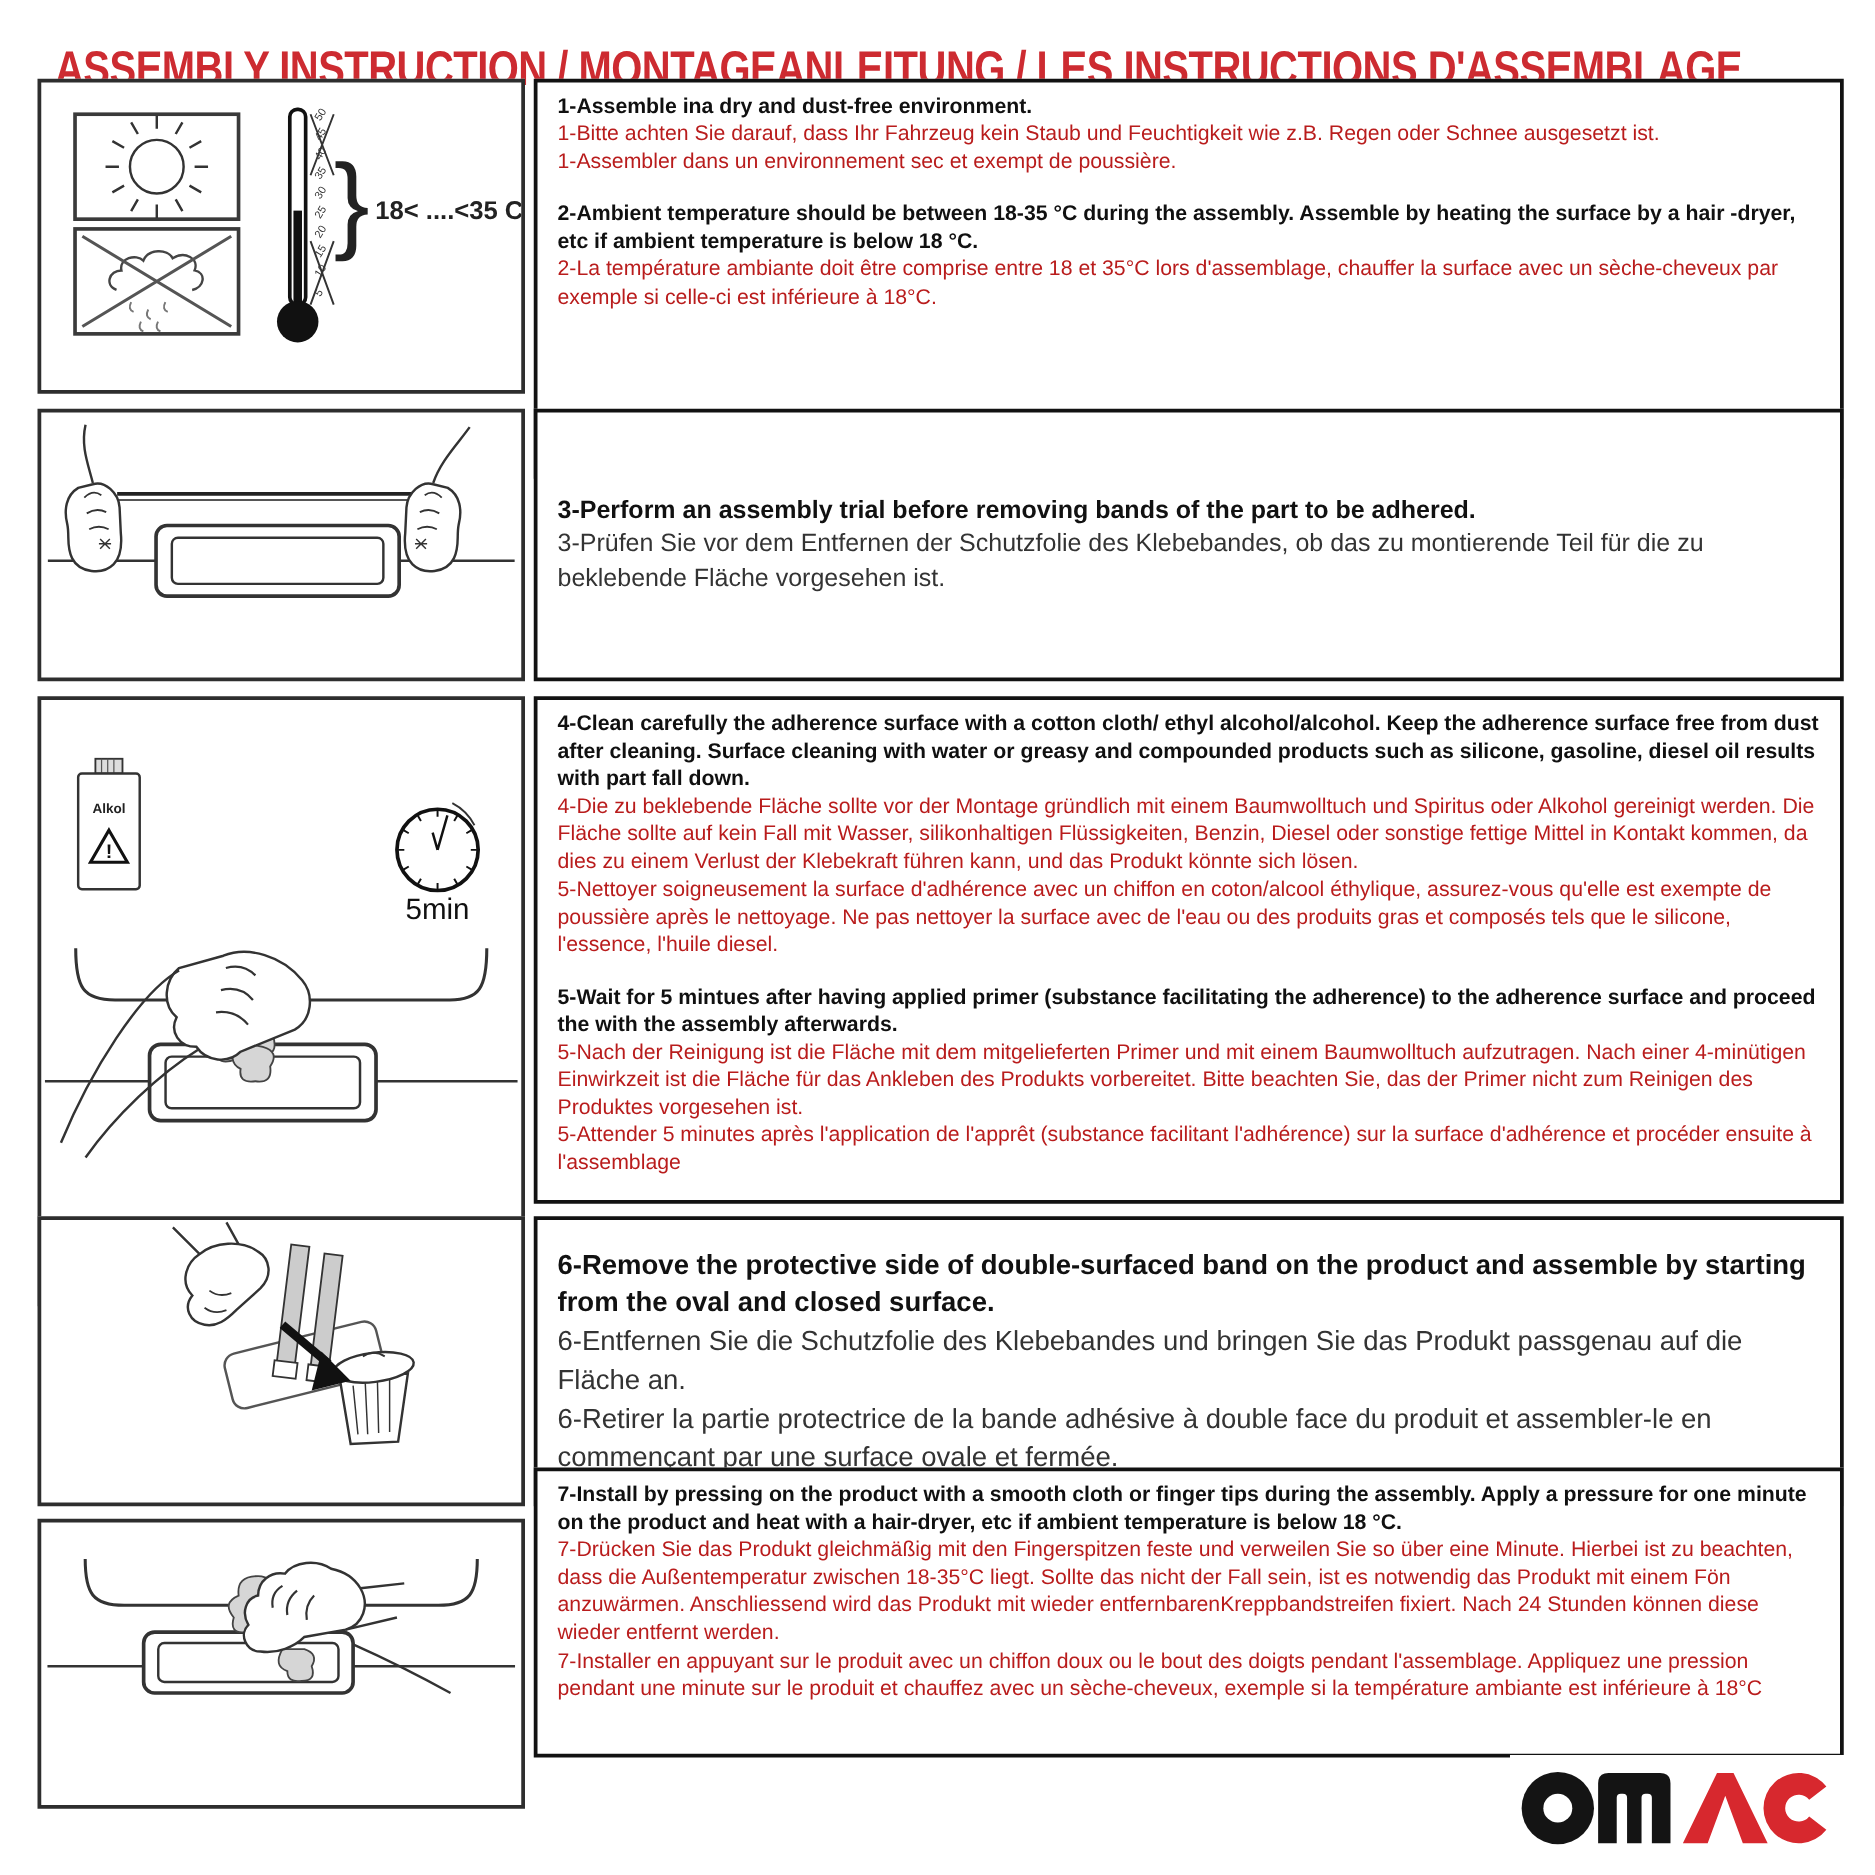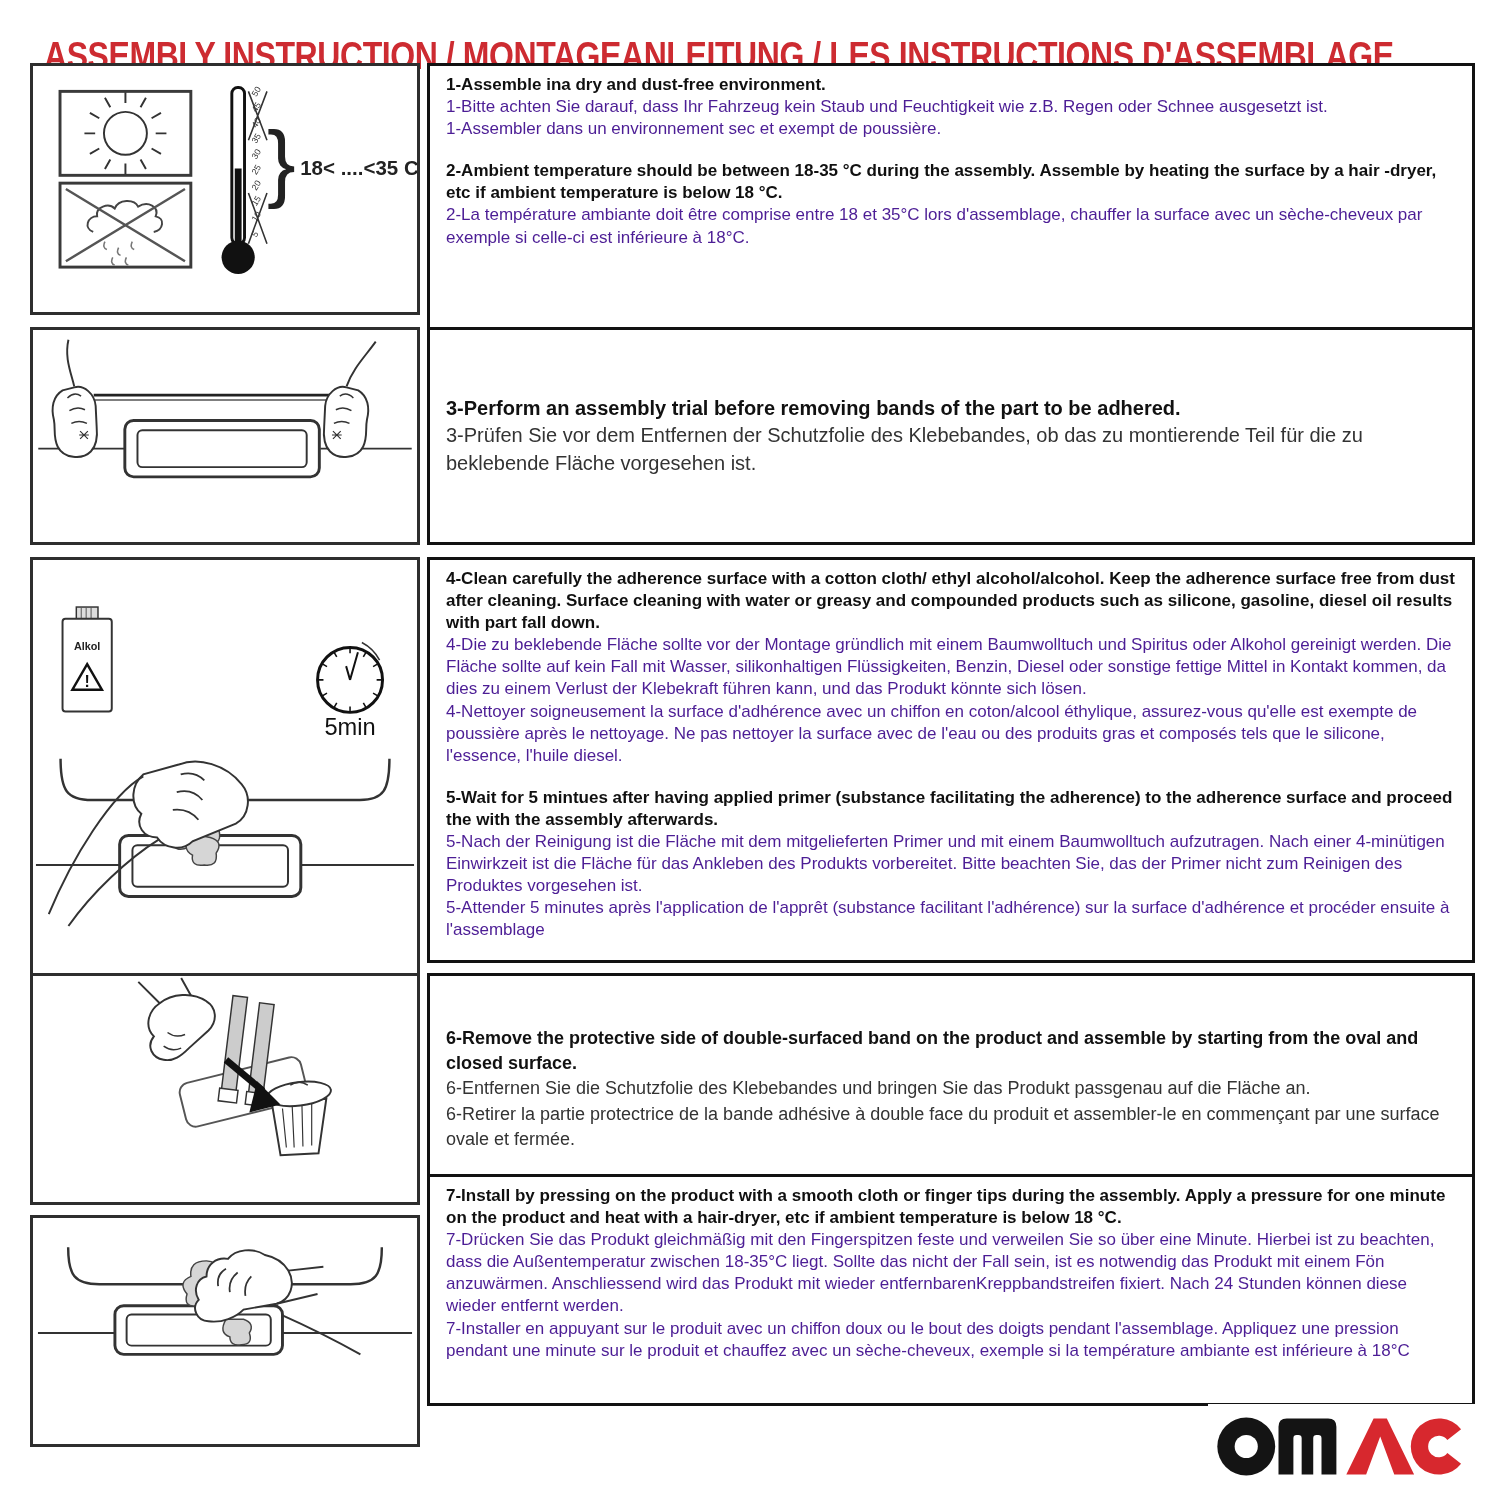--- a/index.html
+++ b/index.html
@@ -10,27 +10,27 @@
   .title{
     position:absolute;left:44px;top:8px;font-size:39px;font-weight:bold;
     white-space:nowrap;letter-spacing:-0.5px;
     transform:scaleX(0.82);transform-origin:left top;
   }
   .panel{position:absolute;background:#fff;box-sizing:border-box;}
   .illu{left:30px;width:390px;border:3px solid #2e2e2e;}
   .illu svg{width:100%;height:100%;display:block;}
   .txt{left:427px;width:1048px;border:3px solid #121212;padding:8px 16px;overflow:hidden;}
   .txt.center{display:flex;flex-direction:column;justify-content:center;}
-  .para{margin:0;color:#4c1d95;}
+  .para{margin:0;color:#b91c1c;}
   .s .para{font-size:17px;line-height:1.3;}
   .b{font-weight:bold;color:#101010;}
   .gap{margin-top:20px;}
   .big .para{font-size:20px;line-height:1.38;color:#333;}
   .big .b{color:#111;}
-  .med .para{font-size:18px;line-height:1.4;color:#333;}
+  .med .para{font-size:22px;line-height:1.4;color:#333;}
   .med .b{color:#111;}
   .logo-wrap{
     position:absolute;left:1208px;top:1404px;width:270px;height:84px;background:#fff;
     display:flex;align-items:center;justify-content:center;
   }
   svg text{font-family:"Liberation Sans", sans-serif;}
 </style>
 </head>
 <body>
 
@@ -137,21 +137,21 @@
       <path d="M160,236 q-10,16 2,22 q-2,12 12,10 q14,2 12,-12 q8,-12 -6,-16 z" fill="#d6d6d6" stroke="#444" stroke-width="1.5"></path>
       <path d="M112,176 C100,186 98,206 110,216 C104,228 112,240 126,240 C134,252 152,254 162,244 L206,226 C220,218 222,198 212,186 C196,166 168,158 148,166 Z" fill="#fff" stroke="#333" stroke-width="2"></path>
       <path d="M150,176 q14,-4 24,6 M146,194 q16,-4 26,8 M142,212 q16,-2 26,10" fill="none" stroke="#333" stroke-width="1.8"></path>
       <path d="M112,178 C80,196 40,260 16,318 M128,242 C96,262 60,296 36,330" fill="none" stroke="#333" stroke-width="2"></path>
     </g>
   </svg>
 </div>
 <div class="panel txt s" style="top:557px;height:406px;">
   <p class="para b">4-Clean carefully the adherence surface with a cotton cloth/ ethyl alcohol/alcohol. Keep the adherence surface free from dust after cleaning. Surface cleaning with water or greasy and compounded products such as silicone, gasoline, diesel oil results with part fall down.</p>
   <p class="para">4-Die zu beklebende Fläche sollte vor der Montage gründlich mit einem Baumwolltuch und Spiritus oder Alkohol gereinigt werden. Die Fläche sollte auf kein Fall mit Wasser, silikonhaltigen Flüssigkeiten, Benzin, Diesel oder sonstige fettige Mittel in Kontakt kommen, da dies zu einem Verlust der Klebekraft führen kann, und das Produkt könnte sich lösen.</p>
-  <p class="para">4-Nettoyer soigneusement la surface d'adhérence avec un chiffon en coton/alcool éthylique, assurez-vous qu'elle est exempte de poussière après le nettoyage. Ne pas nettoyer la surface avec de l'eau ou des produits gras et composés tels que le silicone, l'essence, l'huile diesel.</p>
+  <p class="para">5-Nettoyer soigneusement la surface d'adhérence avec un chiffon en coton/alcool éthylique, assurez-vous qu'elle est exempte de poussière après le nettoyage. Ne pas nettoyer la surface avec de l'eau ou des produits gras et composés tels que le silicone, l'essence, l'huile diesel.</p>
   <p class="para b gap">5-Wait for 5 mintues after having applied primer (substance facilitating the adherence) to the adherence surface and proceed the with the assembly afterwards.</p>
   <p class="para">5-Nach der Reinigung ist die Fläche mit dem mitgelieferten Primer und mit einem Baumwolltuch aufzutragen. Nach einer 4-minütigen Einwirkzeit ist die Fläche für das Ankleben des Produkts vorbereitet. Bitte beachten Sie, das der Primer nicht zum Reinigen des Produktes vorgesehen ist.</p>
   <p class="para">5-Attender 5 minutes après l'application de l'apprêt (substance facilitant l'adhérence) sur la surface d'adhérence et procéder ensuite à l'assemblage</p>
 </div>
 
 <div class="panel illu" style="top:973px;height:232px;">
   <svg viewBox="0 0 390 232">
     <rect x="150" y="96" width="128" height="46" rx="10" transform="rotate(-14 214 119)" fill="none" stroke="#555" stroke-width="2"></rect>
     <g transform="rotate(7 215 80)">
       <rect x="196" y="22" width="15" height="100" fill="#ccc" stroke="#333" stroke-width="1.5"></rect>

